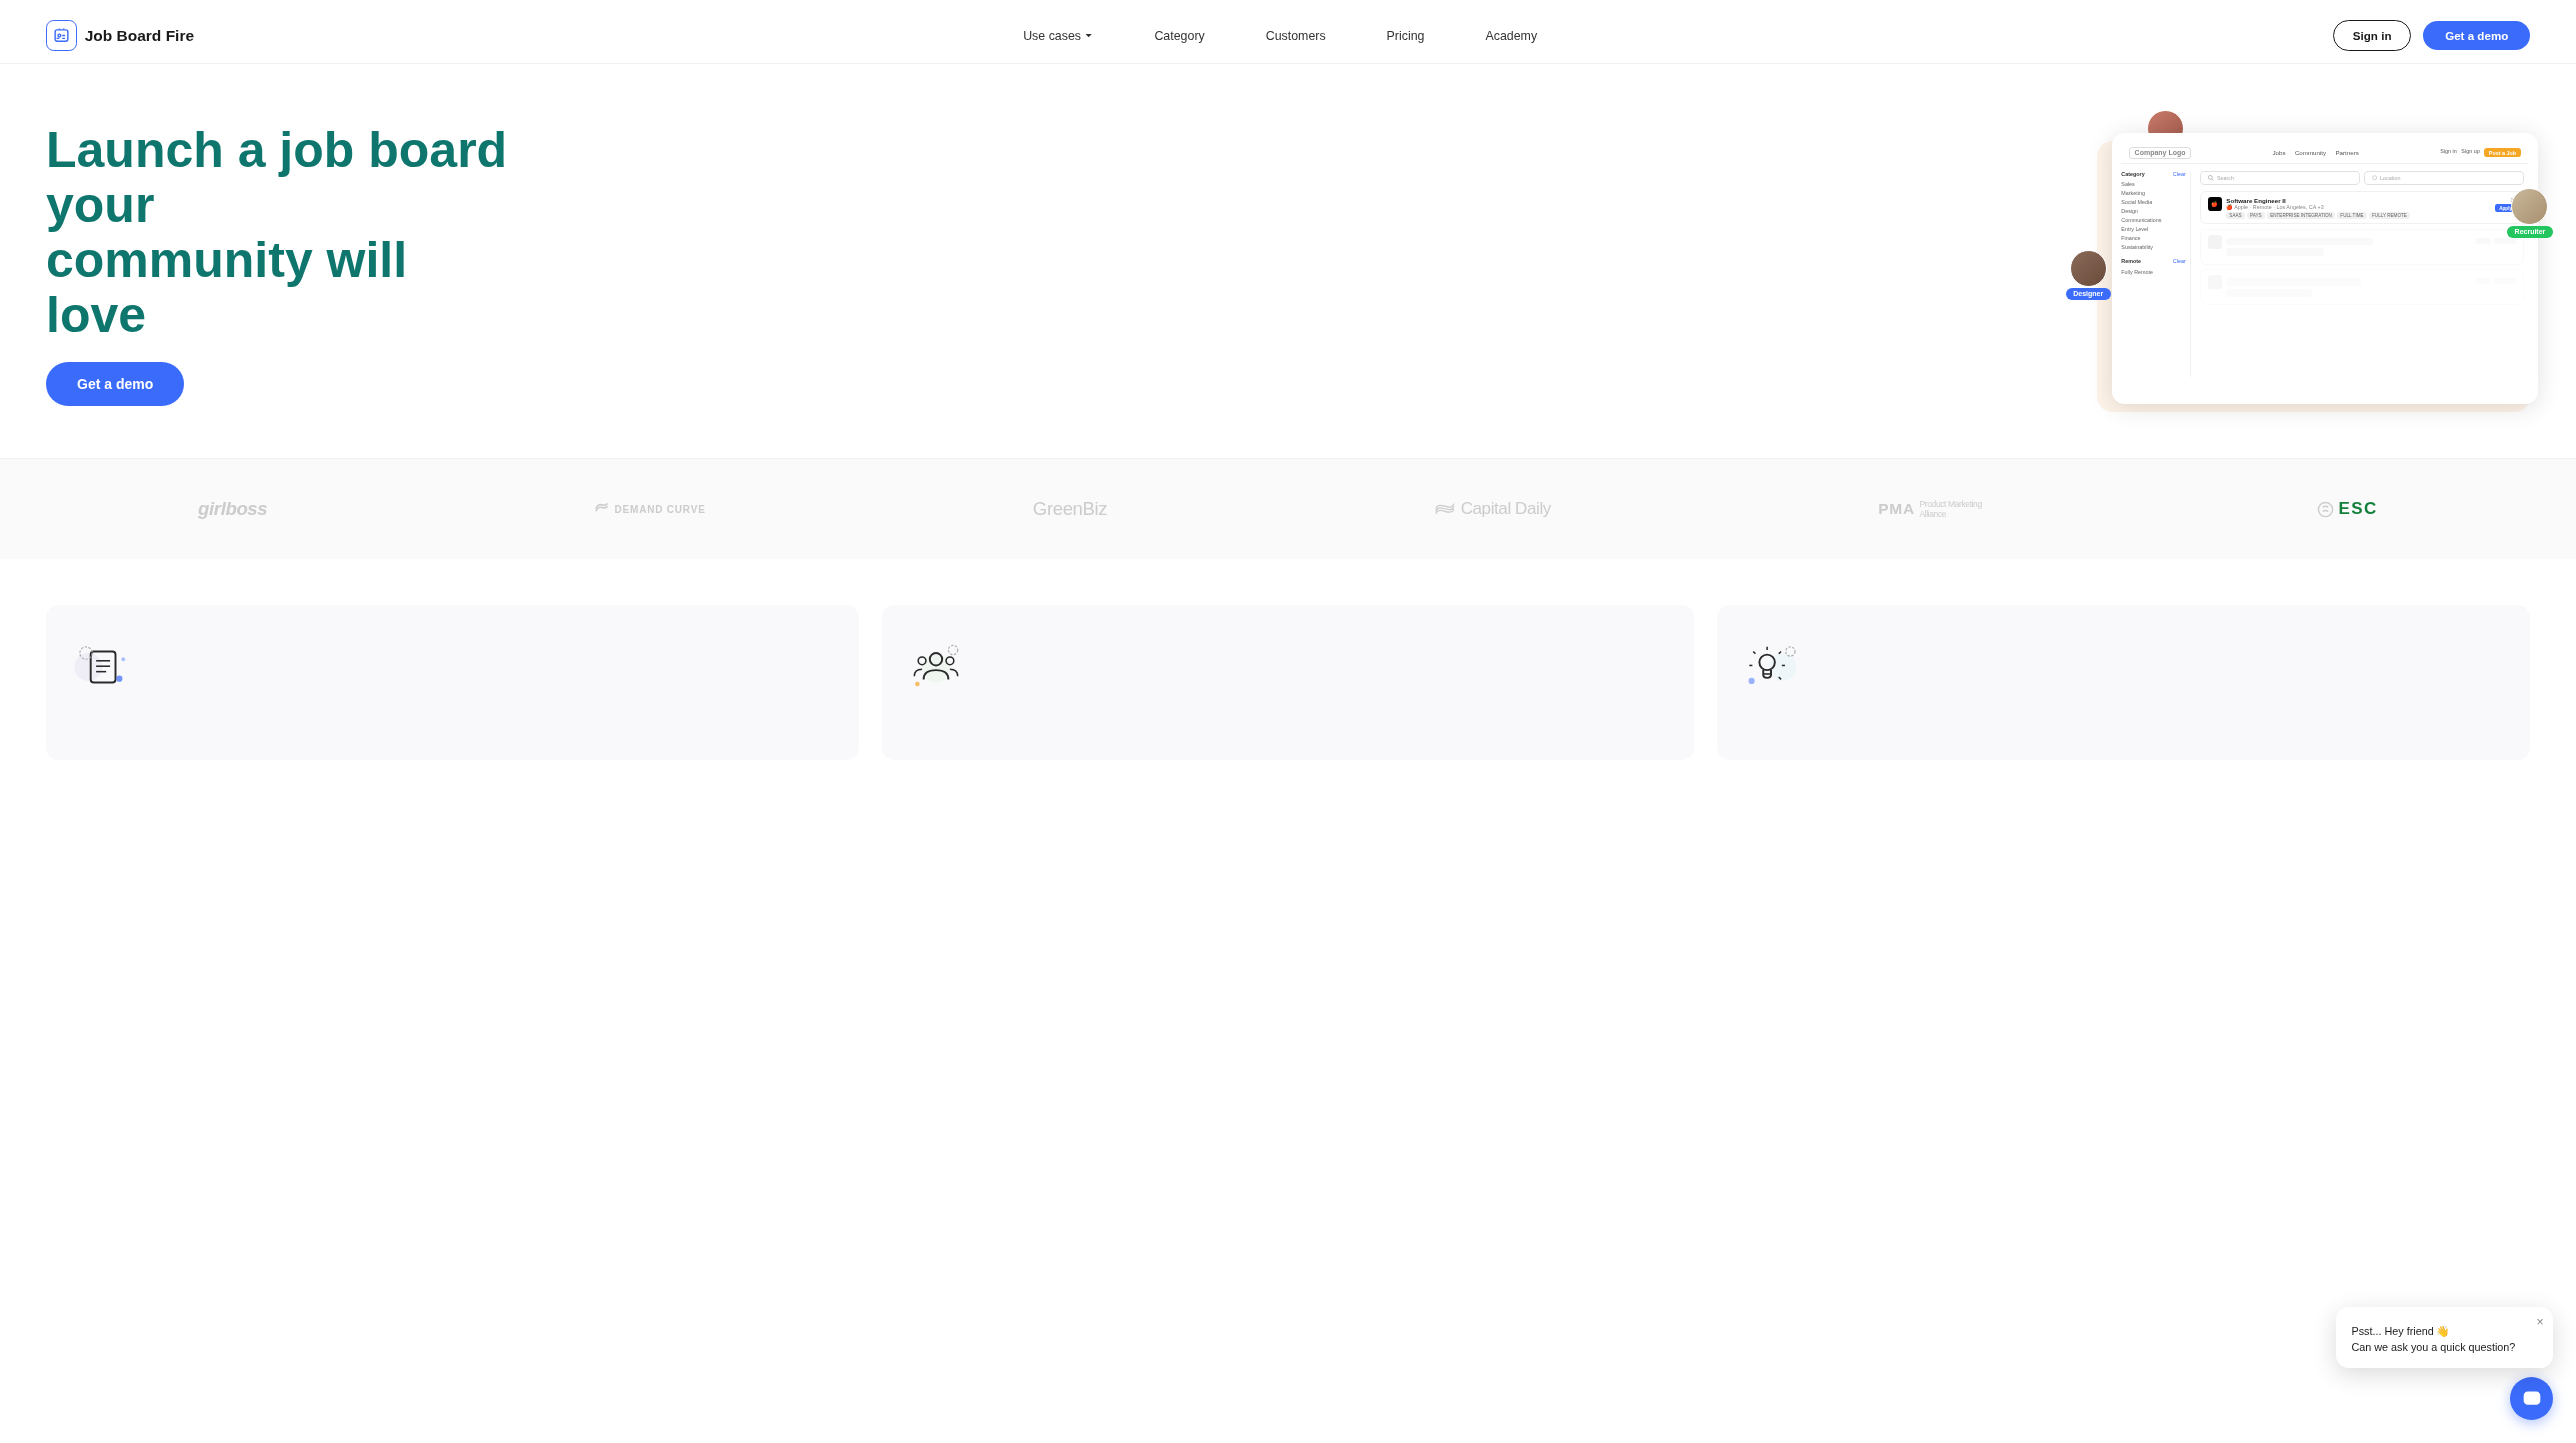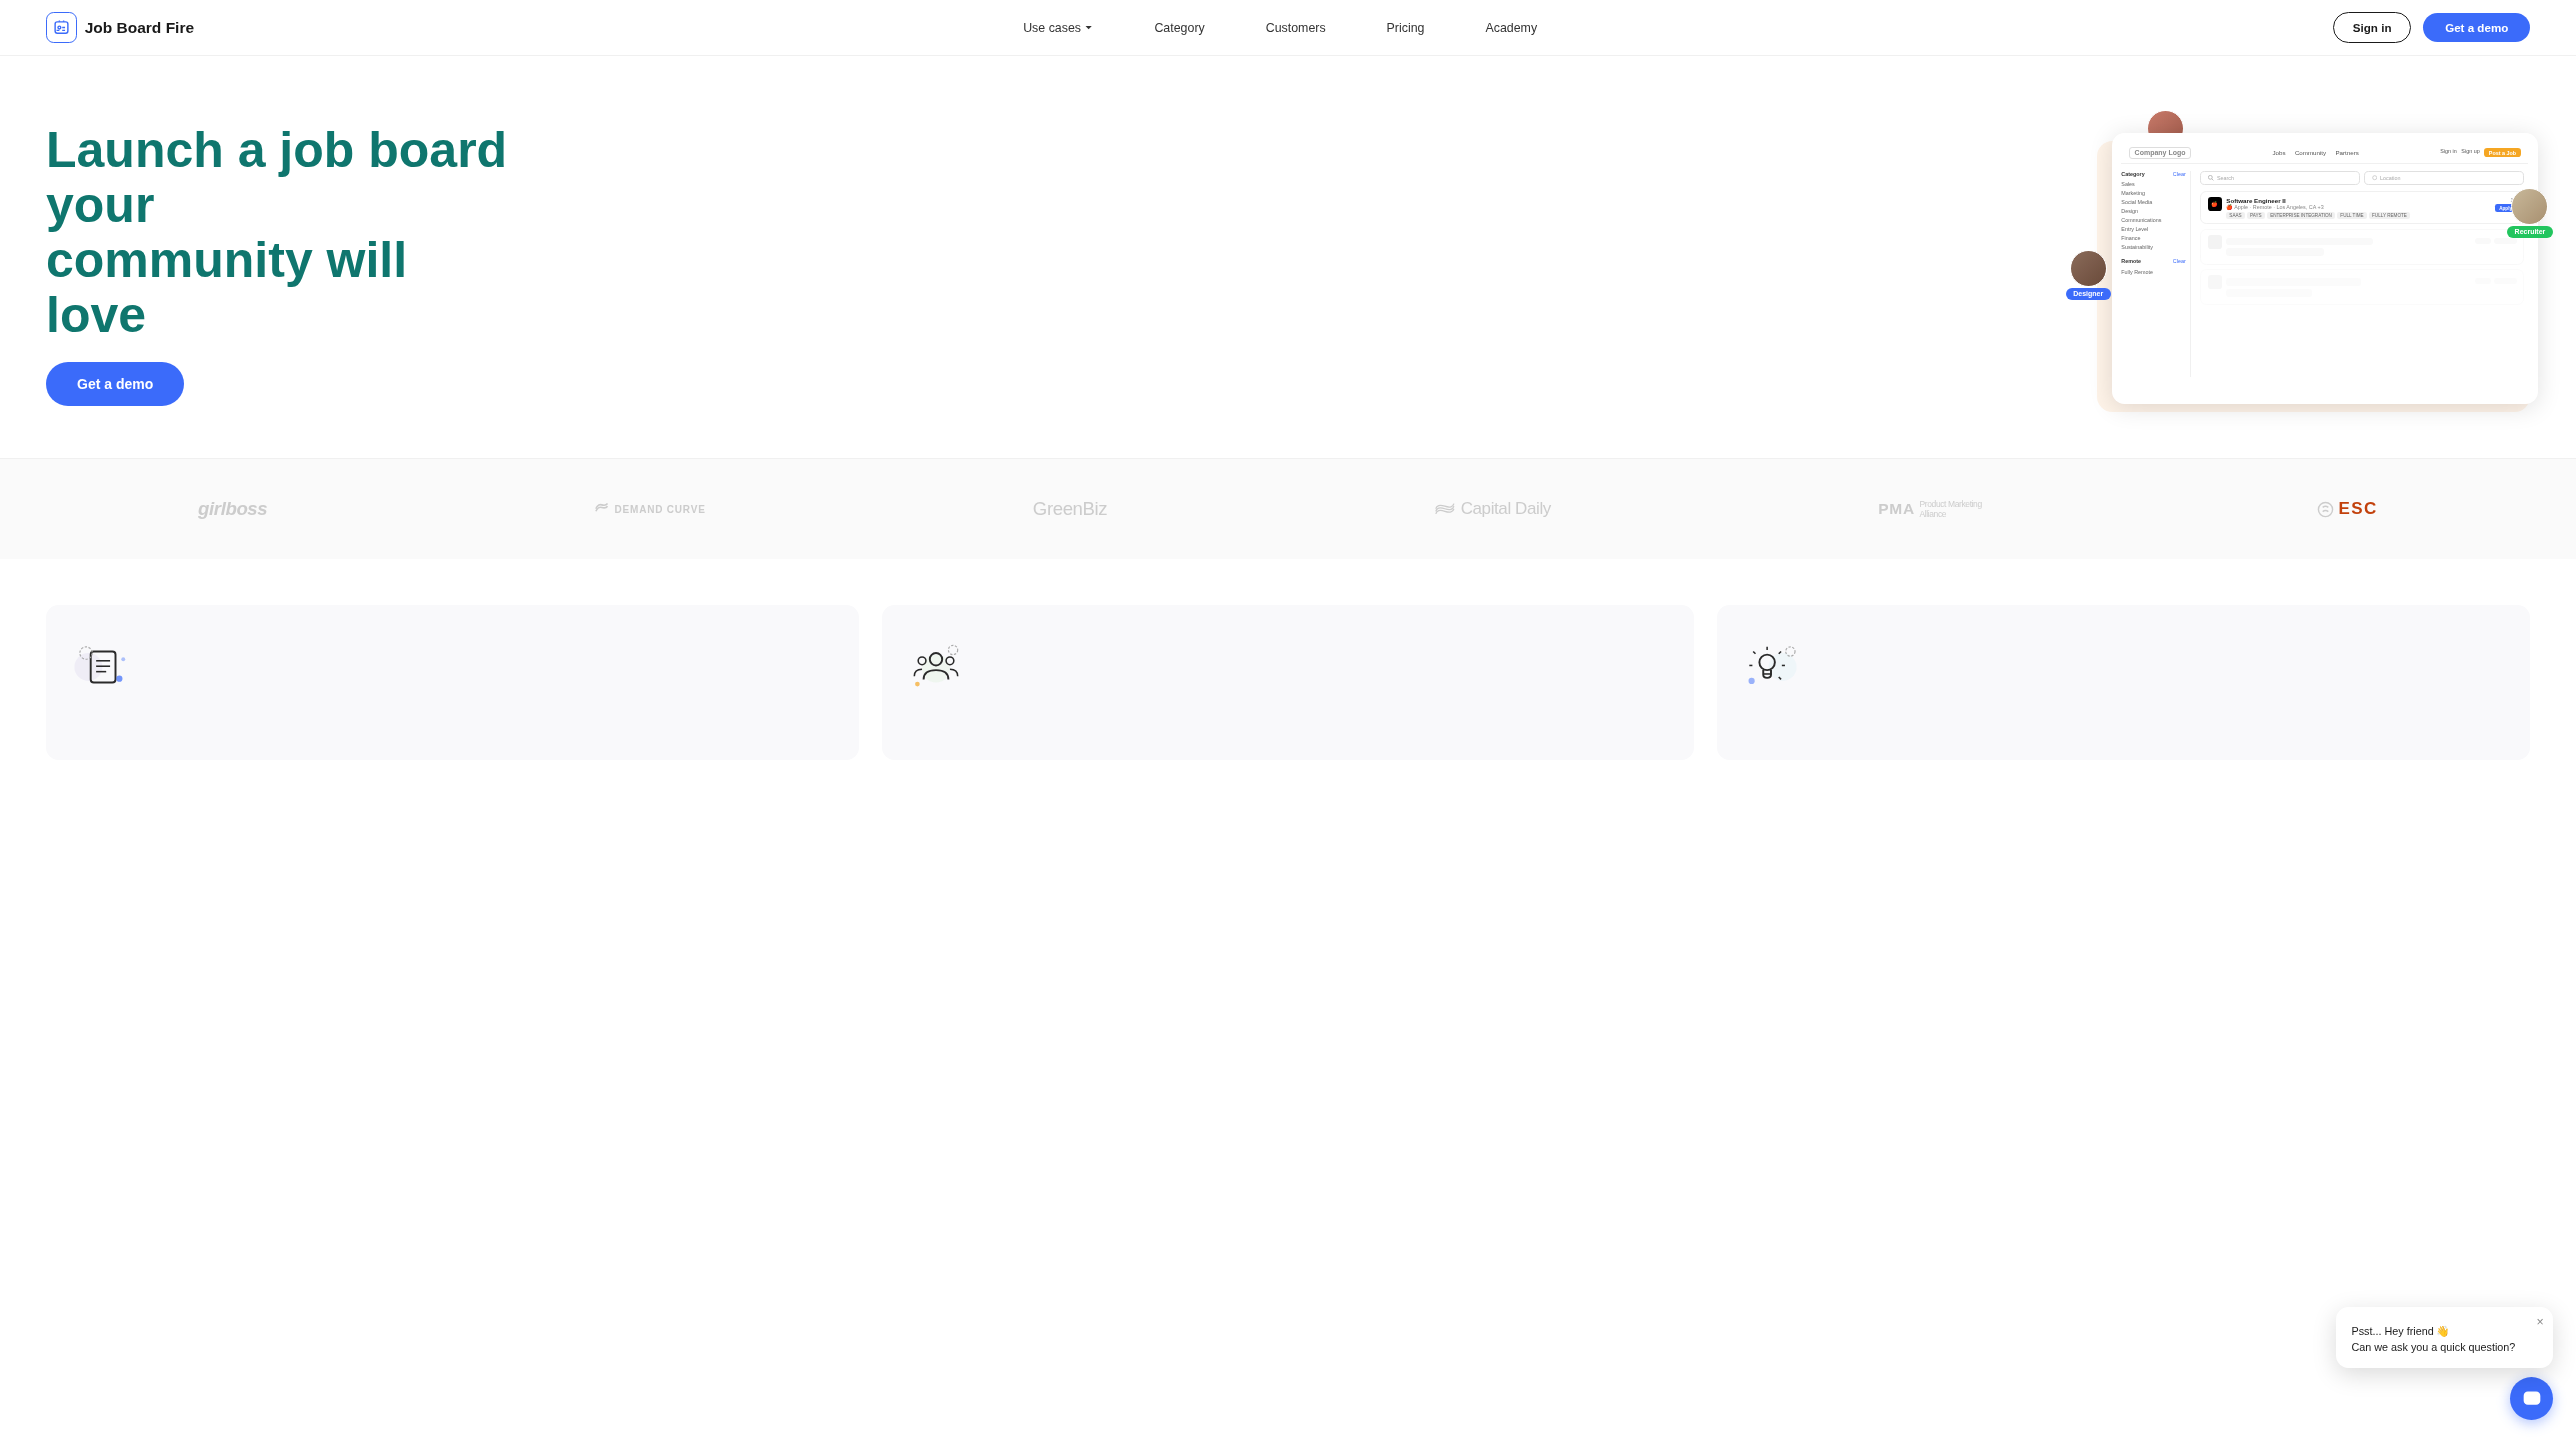--- a/index.html
+++ b/index.html
@@ -2,21 +2,21 @@
 <html style="font-size:12.4px"><head>
   <meta charset="utf-8">
   <style>
     * { margin: 0; padding: 0; box-sizing: border-box; }
     body { font-family: -apple-system, BlinkMacSystemFont, 'Segoe UI', sans-serif; background: #fff; color: #1a1a1a; overflow-x: hidden; }
 
     
     nav {
       display: flex; align-items: center; justify-content: space-between;
       padding: 0 46px; height: 56px; border-bottom: 0.8px solid #f0f0f0;
-      position: sticky; top: 0; background: #fff; z-index: 100;
+      position: sticky; top: 8px; background: #fff; z-index: 100;
     }
     .nav-logo { display: flex; align-items: center; gap: 7.7px; cursor: pointer; }
     .nav-logo-icon {
       width: 31px; height: 31px; border: 1.5px solid #3b6bfa; border-radius: 7.7px;
       display: flex; align-items: center; justify-content: center; color: #3b6bfa; font-size: 14px;
     }
     .nav-logo-text { font-size: 15.5px; font-weight: 700; color: #1a1a1a; }
     .nav-links { display: flex; align-items: center; gap: 28px; }
     .nav-link { font-size: 12.4px; color: #333; cursor: pointer; text-decoration: none; display: flex; align-items: center; gap: 3.1px; padding-left: 33px; }
     .nav-actions { display: flex; align-items: center; gap: 12.4px; }
@@ -346,21 +346,21 @@
     <div class="logo-item">
       <span style="font-size:15.5px;color:#ccc;font-weight:900;letter-spacing:0.8px;">PMA</span>
       <span style="font-size:8.5px;color:#ccc;font-weight:400;line-height:1.2;max-width:70px;">Product Marketing Alliance</span>
     </div>
     <div class="logo-item">
       <svg width="17" height="17" viewBox="0 0 24 24">
           <circle cx="12" cy="12" r="10" stroke="#ccc" stroke-width="2" fill="none"></circle>
           <path d="M8 9 Q12 6 16 9" stroke="#ccc" stroke-width="2" fill="none"></path>
           <path d="M8 15 Q12 12 16 15" stroke="#ccc" stroke-width="2" fill="none"></path>
         </svg>
-      <span style="font-size:17px;color:#c2410c;font-weight:700;letter-spacing:1.5px;">ESC</span>
+      <span style="font-size:17px;color:#15803d;font-weight:700;letter-spacing:1.5px;">ESC</span>
     </div>
   </div>
 </section>
 
 <section class="features-section">
   <div class="features-grid">
     <div class="feature-card">
       <div class="feature-icon">
         <svg width="62" height="62" viewBox="0 0 80 80" fill="none">
           <circle cx="25" cy="40" r="18" fill="#e8e4f4" opacity="0.6"></circle>

